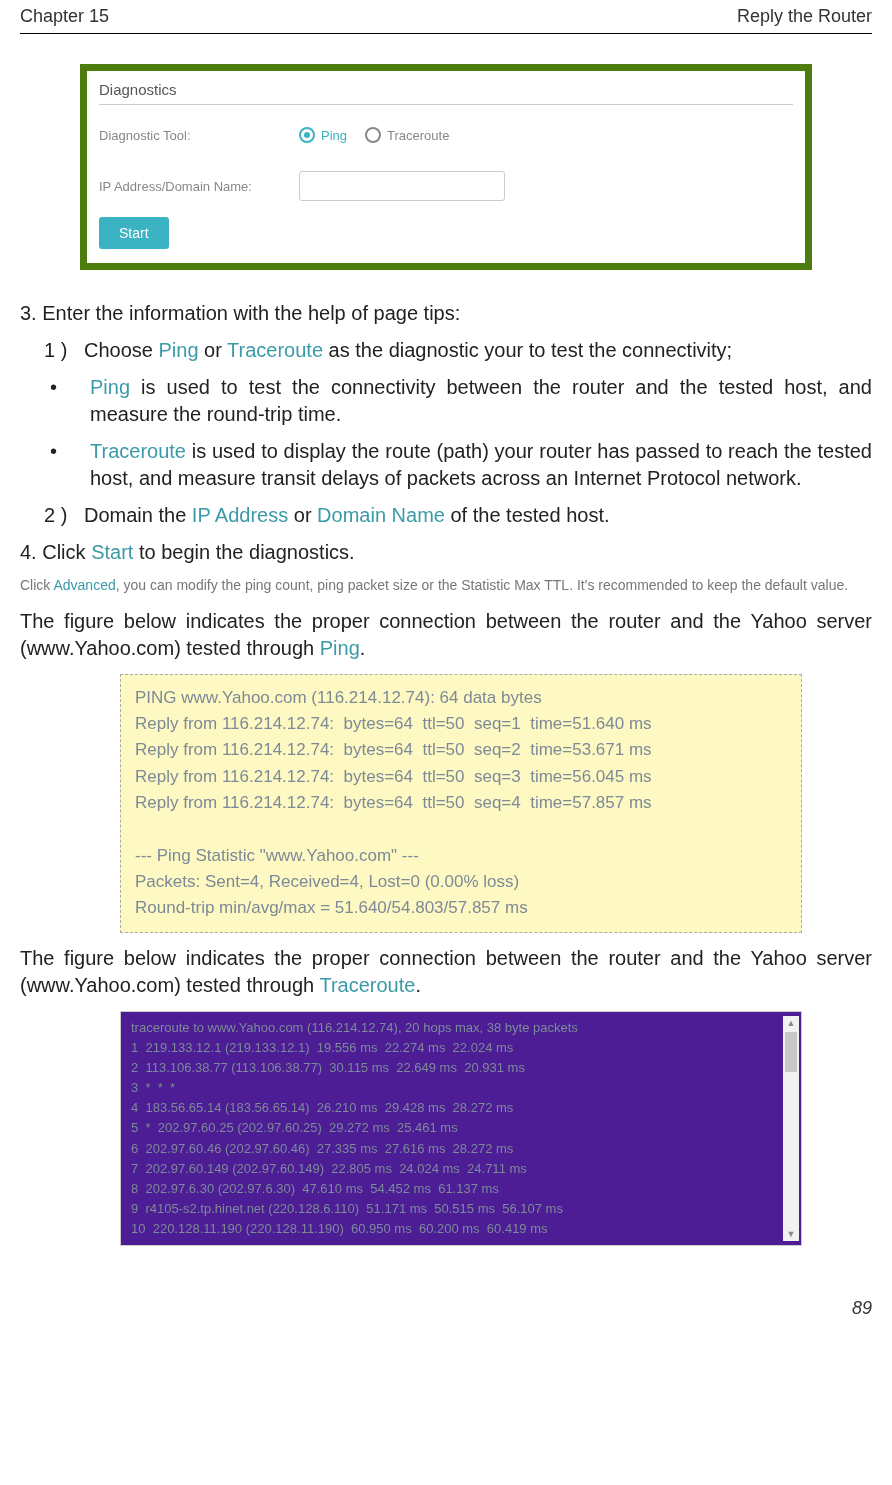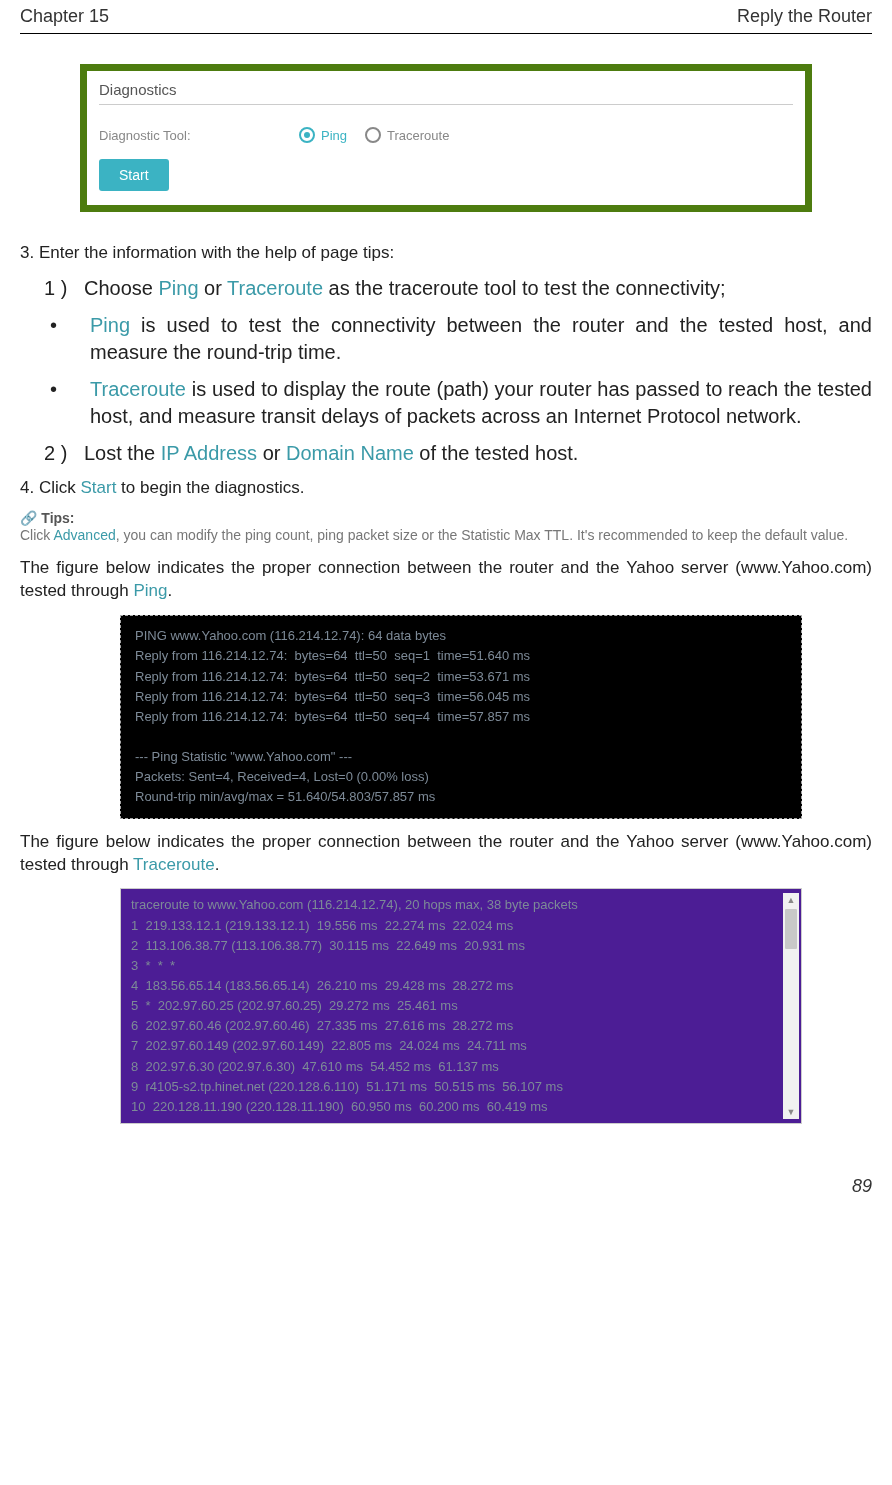--- a/index.html
+++ b/index.html
@@ -84,21 +84,21 @@
 .start-btn {
   background: #3bb3c3;
   color: #fff;
   border: none;
   padding: 8px 20px;
   margin: 10px 12px 14px 12px;
   border-radius: 3px;
   font-size: 14px;
 }
 .body-text {
-  font-size: 17px;
+  font-size: 20px;
   color: #222;
   line-height: 1.35;
   margin: 10px 0;
   text-align: justify;
 }
 .step-list {
   padding-left: 24px;
 }
 .step-item {
   font-size: 20px;
@@ -125,23 +125,23 @@
 .tips-body {
   font-size: 14px;
   color: #777;
   line-height: 1.4;
   margin-bottom: 12px;
 }
 .output-box {
   border: 1px dashed #aaa;
   margin: 12px 70px 12px 100px;
   padding: 10px 14px;
-  background: #000000;
+  background: #fef9c3;
   font-family: Arial, sans-serif;
-  font-size: 13px;
+  font-size: 17px;
   color: #7d8a97;
   line-height: 1.55;
   white-space: pre;
 }
 .output-box-solid {
   border: 1px solid #ccc;
   margin: 12px 70px 12px 100px;
   padding: 6px 10px 6px 10px;
   background: #4c1d95;
   font-family: Arial, sans-serif;
@@ -205,59 +205,60 @@
       <div class="diag-label">Diagnostic Tool:</div>
       <div class="radio">
         <span class="radio-circle selected"></span>
         <span class="radio-label ping">Ping</span>
       </div>
       <div class="radio">
         <span class="radio-circle"></span>
         <span class="radio-label trace">Traceroute</span>
       </div>
     </div>
+    <div class="diag-row">
+      <div class="diag-label">IP Address/Domain Name:</div>
+      <input class="diag-input" type="text" style="">
+    </div>
     <button class="start-btn">Start</button>
   </div>
 
   <div class="body-text">3. Enter the information with the help of page tips:</div>
 
   <div class="step-list">
     <div class="step-item">
       <div class="step-marker">1 )</div>
       <div class="step-content">
-        <span>Choose </span><span class="link">Ping</span><span> or </span><span class="link">Traceroute</span><span> as the traceroute tool to test the connectivity;</span>
+        <span>Choose </span><span class="link">Ping</span><span> or </span><span class="link">Traceroute</span><span> as the diagnostic your to test the connectivity;</span>
       </div>
     </div>
     <div class="step-item">
       <div class="bullet">•</div>
       <div class="step-content">
         <span class="link">Ping</span><span> is used to test the connectivity between the router and the tested host, and measure the round-trip time.</span>
       </div>
     </div>
     <div class="step-item">
       <div class="bullet">•</div>
       <div class="step-content">
         <span class="link">Traceroute</span><span> is used to display the route (path) your router has passed to reach the tested host, and measure transit delays of packets across an Internet Protocol network.</span>
       </div>
     </div>
     <div class="step-item">
       <div class="step-marker">2 )</div>
       <div class="step-content">
-        <span>Lost the </span><span class="link">IP Address</span><span> or </span><span class="link">Domain Name</span><span> of the tested host.</span>
+        <span>Domain the </span><span class="link">IP Address</span><span> or </span><span class="link">Domain Name</span><span> of the tested host.</span>
       </div>
     </div>
   </div>
 
   <div class="body-text">
     <span>4. Click </span><span class="link">Start</span><span> to begin the diagnostics.</span>
   </div>
 
-  <div class="tips-line">
-    <span>🔗 </span><span class="tips-label">Tips:</span>
-  </div>
   <div class="tips-body">
     <span>Click </span><span class="link">Advanced</span><span>, you can modify the ping count, ping packet size or the Statistic Max TTL. It's recommended to keep the default value.</span>
   </div>
 
   <div class="body-text">
     <span>The figure below indicates the proper connection between the router and the Yahoo server (www.Yahoo.com) tested through </span><span class="link">Ping</span><span>.</span>
   </div>
 
   <div class="output-box">PING www.Yahoo.com (116.214.12.74): 64 data bytes
 Reply from 116.214.12.74:  bytes=64  ttl=50  seq=1  time=51.640 ms

